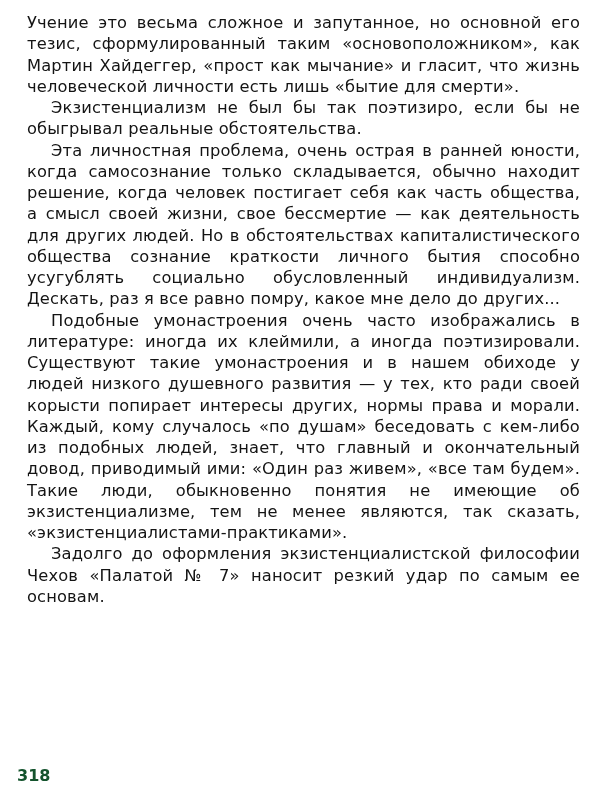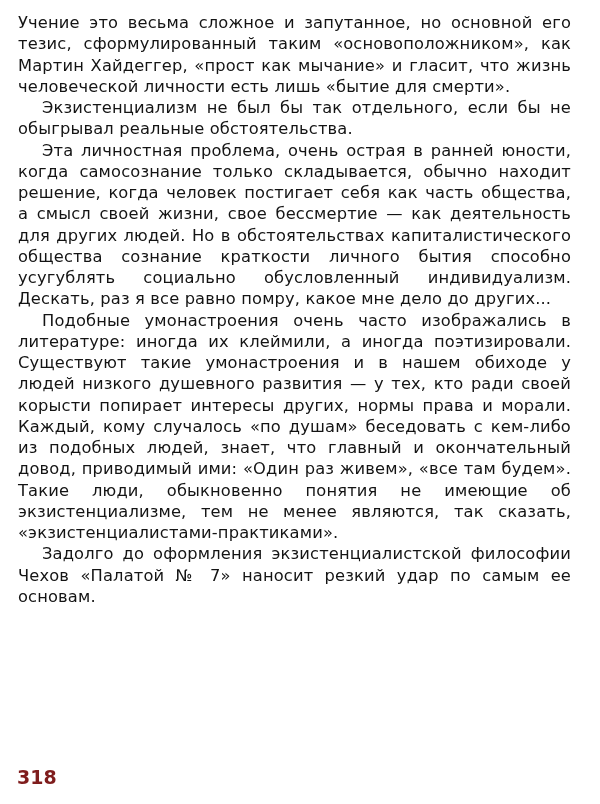--- a/index.html
+++ b/index.html
@@ -8,21 +8,21 @@
       background: #ffffff;
     }
     body {
       width: 600px;
       height: 804px;
       overflow: hidden;
       position: relative;
     }
     .page {
       position: absolute;
-      left: 18px;
+      left: 27px;
       top: 12px;
       width: 553px;
       font-family: "DejaVu Sans", sans-serif;
       font-size: 16.3px;
       line-height: 21.25px;
       color: #141414;
       letter-spacing: 0.15px;
     }
     .para {
       margin: 0;
@@ -31,29 +31,29 @@
       hyphens: manual;
     }
     .para.first {
       text-indent: 0;
     }
     .page-number {
       position: absolute;
       left: 17px;
       top: 766px;
       font-family: "DejaVu Sans", sans-serif;
-      font-size: 19px;
+      font-size: 16px;
       font-weight: bold;
-      color: #7f1d1d;
+      color: #14532d;
     }
   </style>
 </head>
 <body>
 
 <div class="page">
   <p class="para first">Учение это весьма сложное и запутанное, но основной его тезис, сформулированный таким «основоположни­ком», как Мартин Хайдеггер, «прост как мычание» и гла­сит, что жизнь человеческой личности есть лишь «бытие для смерти».</p>
-  <p class="para">Экзистенциализм не был бы так отдельного, если бы не обыгрывал реальные обстоятельства.</p>
+  <p class="para">Экзистенциализм не был бы так поэтизиро, если бы не обыгрывал реальные обстоятельства.</p>
   <p class="para">Эта личностная проблема, очень острая в ранней юно­сти, когда самосознание только складывается, обычно находит решение, когда человек постигает себя как часть общества, а смысл своей жизни, свое бессмер­тие — как деятельность для других людей. Но в обстоя­тельствах капиталистического общества сознание кратко­сти личного бытия способно усугублять социально обус­ловленный индивидуализм. Дескать, раз я все равно по­мру, какое мне дело до других...</p>
   <p class="para">Подобные умонастроения очень часто изображались в литературе: иногда их клеймили, а иногда поэтизиро­вали. Существуют такие умонастроения и в нашем оби­ходе у людей низкого душевного развития — у тех, кто ради своей корысти попирает интересы других, нормы права и морали. Каждый, кому случалось «по душам» бе­седовать с кем-либо из подобных людей, знает, что глав­ный и окончательный довод, приводимый ими: «Один раз живем», «все там будем». Такие люди, обыкновенно по­нятия не имеющие об экзистенциализме, тем не менее являются, так сказать, «экзистенциалистами-практиками».</p>
   <p class="para">Задолго до оформления экзистенциалистской филосо­фии Чехов «Палатой № 7» наносит резкий удар по са­мым ее основам.</p>
 </div>
 
 <div class="page-number">318</div>
 
 </body></html>

